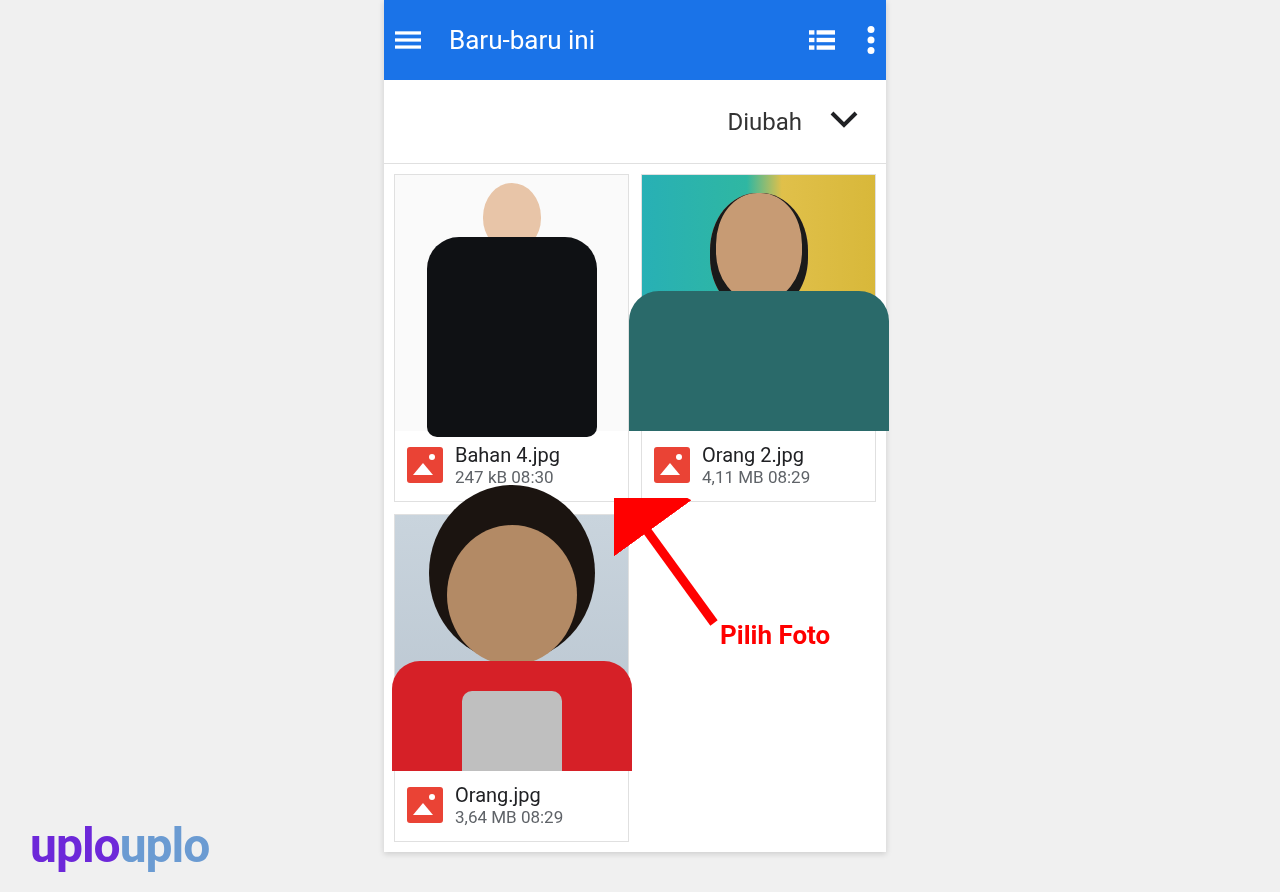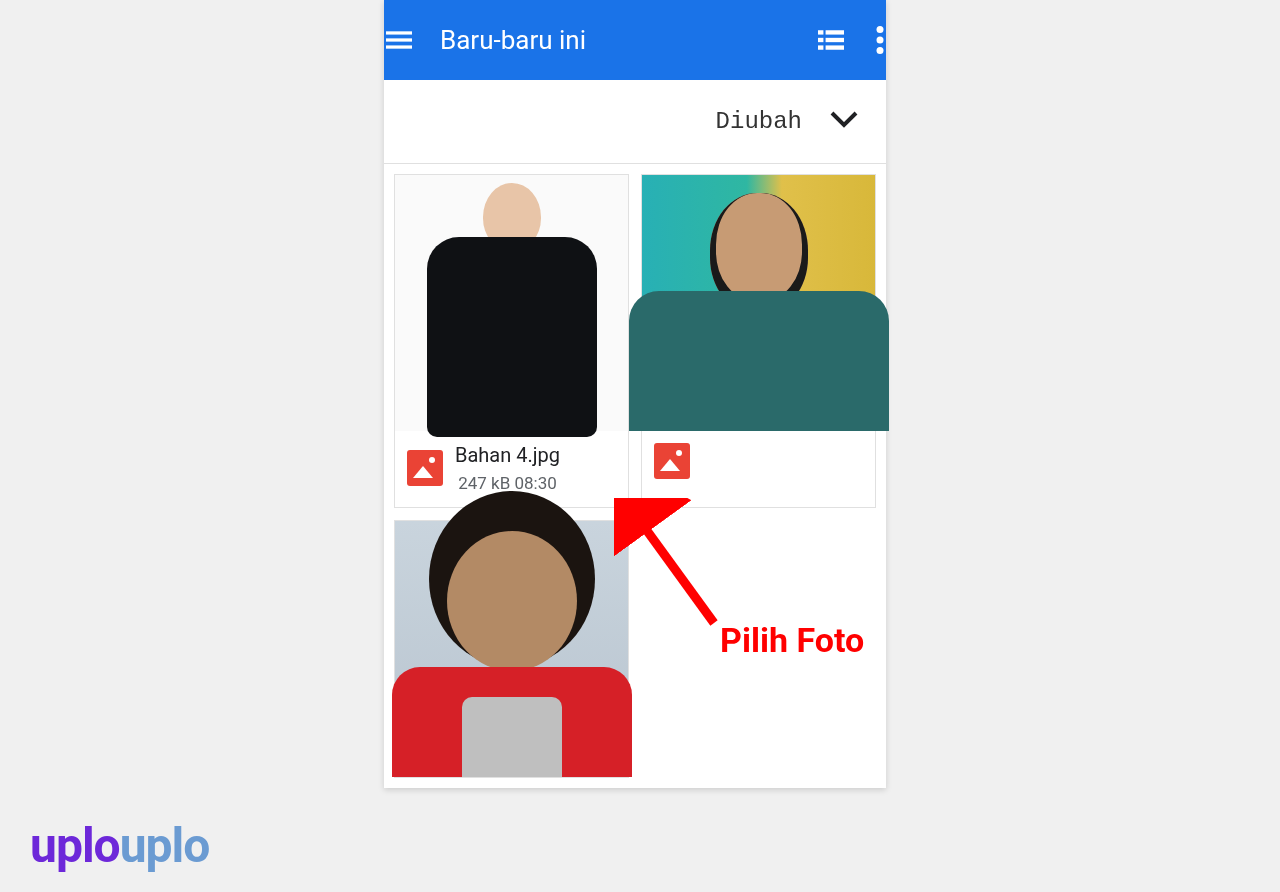--- a/index.html
+++ b/index.html
@@ -17,21 +17,21 @@
       top: 0;
       width: 502px;
       background: #fff;
       box-shadow: 0 2px 6px rgba(0,0,0,0.15);
     }
     .appbar {
       background: #1a73e8;
       height: 80px;
       display: flex;
       align-items: center;
-      padding: 0 2px;
+      padding: 0 11px;
       color: #fff;
     }
     .menu-icon, .view-icon, .more-icon {
       display: flex;
       align-items: center;
       justify-content: center;
       cursor: pointer;
     }
     .menu-icon svg { width: 26px; height: 26px; }
     .appbar-title {
@@ -49,29 +49,27 @@
       display: flex;
       align-items: center;
       justify-content: flex-end;
       padding-right: 28px;
       border-bottom: 1px solid #e0e0e0;
     }
     .sort-label {
       font-size: 24px;
       color: #333;
       margin-right: 28px;
-      font-family: Liberation Mono, monospace;
     }
     .chevron-icon svg { width: 28px; height: 18px; }
     .grid {
       display: grid;
       grid-template-columns: 1fr 1fr;
       gap: 12px;
       padding: 10px;
-      text-align: center;
     }
     .card {
       border: 1px solid #e0e0e0;
       background: #fff;
       cursor: pointer;
     }
     .thumb {
       width: 100%;
       height: 256px;
       background-size: cover;
@@ -171,34 +169,34 @@
     .pic-icon::after {
       content: '';
       position: absolute;
       right: 8px; top: 7px;
       width: 6px; height: 6px;
       background: #fff;
       border-radius: 50%;
     }
     .meta-text { display: flex; flex-direction: column; }
     .fname { font-size: 20px; color: #202124; line-height: 1.2; }
-    .finfo { font-size: 17px; color: #5f6368; margin-top: 6px; }
+    .finfo { font-size: 17px; color: #5f6368; margin-top: 0; }
     .finfo span + span::before { content: ' '; }
     .annotation-arrow {
       position: absolute;
       left: 614px;
       top: 498px;
       pointer-events: none;
     }
     .annotation-text {
       position: absolute;
       left: 720px;
       top: 620px;
       color: #ff0000;
-      font-size: 34px;
+      font-size: 26px;
       font-weight: 700;
     }
     .watermark {
       position: absolute;
       left: 30px;
       bottom: 18px;
       font-size: 48px;
       font-weight: 700;
       letter-spacing: -1px;
     }
@@ -259,27 +257,42 @@
             <span>247 kB</span><span>08:30</span>
           </span>
         </div>
       </div>
     </div>
 
     <div class="card">
       <div class="thumb thumb2"></div>
       <div class="meta">
         <div class="pic-icon"></div>
+        <div class="meta-text">
+          <span class="fname">Orang 2.jpg</span>
+          <span class="finfo">
+            <span>4,11 MB</span><span>08:29</span>
+          </span>
+        </div>
       </div>
     </div>
 
     <div class="card">
       <div class="thumb thumb3">
           <div class="inner-shirt"></div>
         </div>
+      <div class="meta">
+        <div class="pic-icon"></div>
+        <div class="meta-text">
+          <span class="fname">Orang.jpg</span>
+          <span class="finfo">
+            <span>3,64 MB</span><span>08:29</span>
+          </span>
+        </div>
+      </div>
     </div>
 
   </div>
 </div>
 
 <svg class="annotation-arrow" width="120" height="140">
   <defs>
     <marker id="ah" markerWidth="12" markerHeight="12" refX="3" refY="6" orient="auto">
       <path d="M0,0 L12,6 L0,12 Z" fill="#ff0000"></path>
     </marker>

